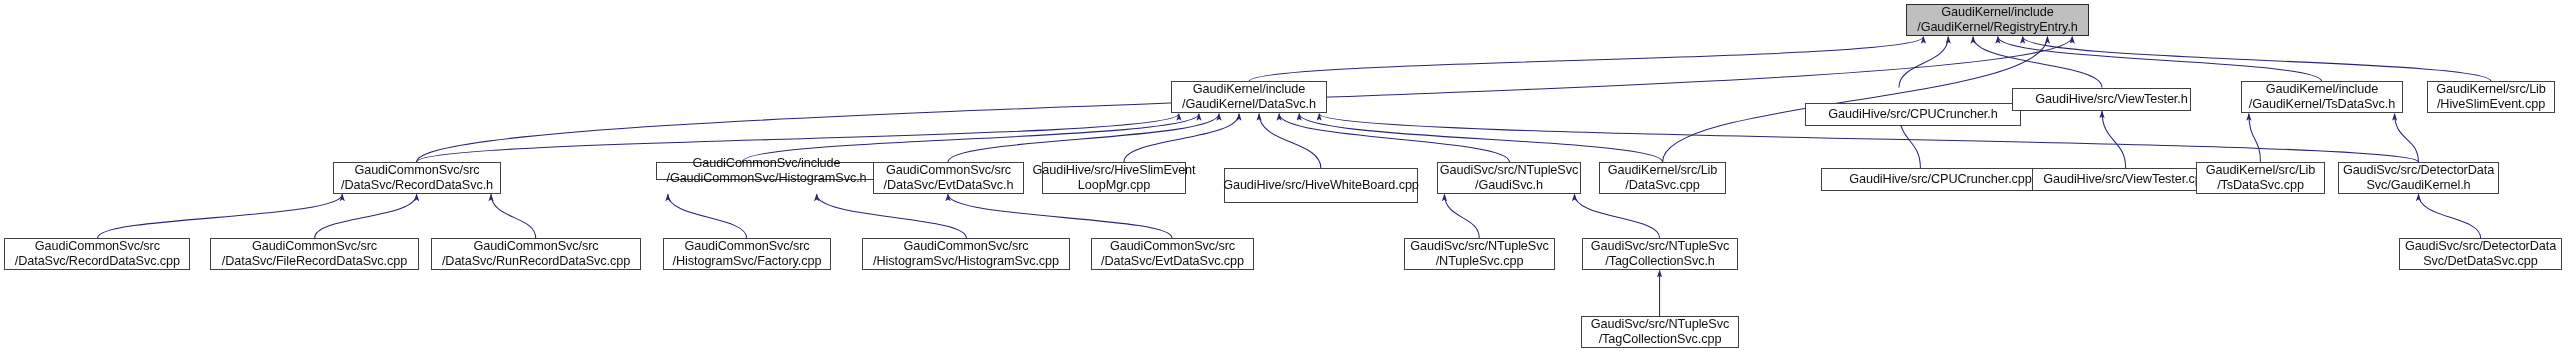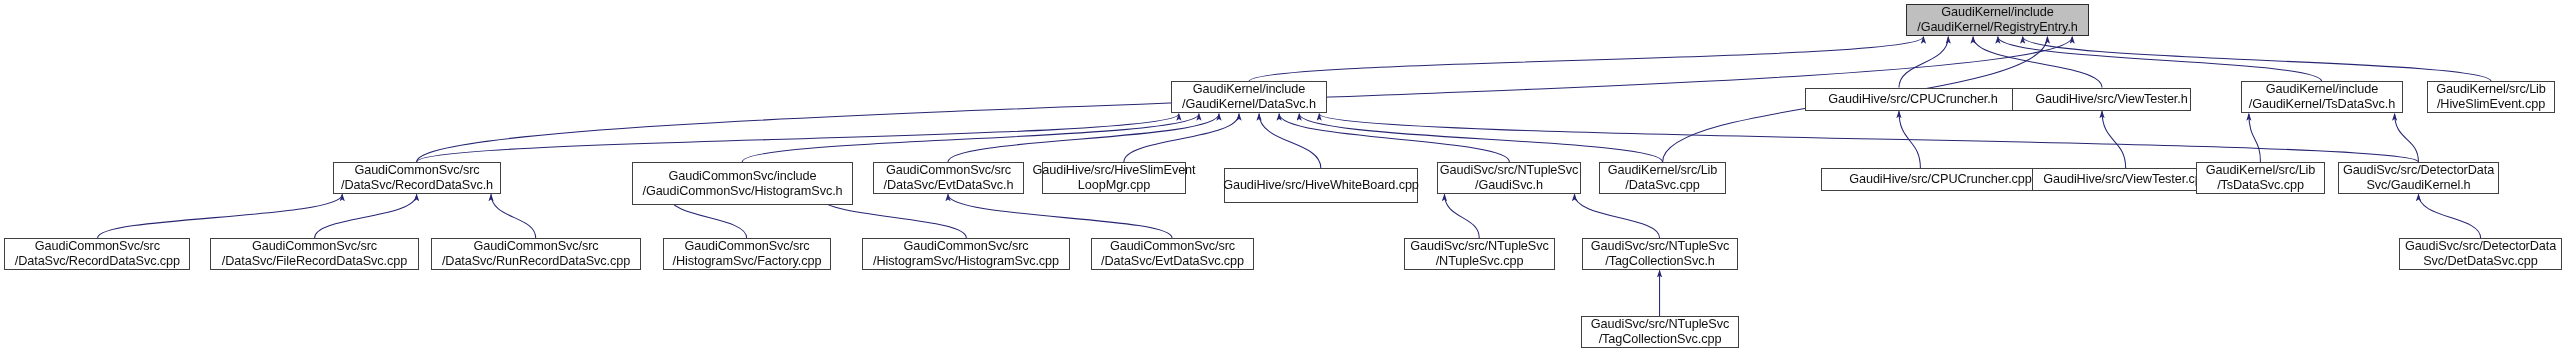--- a/index.html
+++ b/index.html
@@ -83,26 +83,26 @@
       <path d="M1104,272 C1104,246.5 933,250.5 933,222" fill="none" stroke="#262673" stroke-width="1.2" marker-end="url(#arrow)"></path>
       <path d="M1339,272 C1339,246.5 1083,250.5 1083,222" fill="none" stroke="#262673" stroke-width="1.2" marker-end="url(#arrow)"></path>
       <path d="M1690,272 C1690,246.5 1650.25,250.5 1650.25,222" fill="none" stroke="#262673" stroke-width="1.2" marker-end="url(#arrow)"></path>
       <path d="M1896,272 C1896,246.5 1798.75,250.5 1798.75,222" fill="none" stroke="#262673" stroke-width="1.2" marker-end="url(#arrow)"></path>
       <path d="M1896,361 C1896,334.5 1896,338.5 1896,309" fill="none" stroke="#262673" stroke-width="1.2" marker-end="url(#arrow)"></path>
       <path d="M2834,272 C2834,246.5 2763,250.5 2763,222" fill="none" stroke="#262673" stroke-width="1.2" marker-end="url(#arrow)"></path>
     </svg>
   <div id="node-layer">
       <div class="node root" style="left: 1906px; top: 4.4px; width: 183px; height: 31.5px;"><span class="line">GaudiKernel/include</span><span class="line">/GaudiKernel/RegistryEntry.h</span></div>
       <div class="node" style="left: 1171px; top: 81px; width: 156px; height: 31.5px;"><span class="line">GaudiKernel/include</span><span class="line">/GaudiKernel/DataSvc.h</span></div>
-      <div class="node" style="left: 1805px; top: 88px; width: 216px; height: 23px;"><span class="line">GaudiHive/src/CPUCruncher.h</span></div>
+      <div class="node" style="left: 1805px; top: 103px; width: 216px; height: 23px;"><span class="line">GaudiHive/src/CPUCruncher.h</span></div>
       <div class="node" style="left: 2012px; top: 88px; width: 179px; height: 23px; padding-left: 20px;"><span class="line">GaudiHive/src/ViewTester.h</span></div>
       <div class="node" style="left: 2241px; top: 81px; width: 162px; height: 31.5px;"><span class="line">GaudiKernel/include</span><span class="line">/GaudiKernel/TsDataSvc.h</span></div>
       <div class="node" style="left: 2427px; top: 81px; width: 128px; height: 31.5px;"><span class="line">GaudiKernel/src/Lib</span><span class="line">/HiveSlimEvent.cpp</span></div>
       <div class="node" style="left: 333px; top: 162px; width: 168px; height: 31.5px;"><span class="line">GaudiCommonSvc/src</span><span class="line">/DataSvc/RecordDataSvc.h</span></div>
-      <div class="node" style="left: 632px; top: 162px; width: 221px; height: 43px;"><span class="line">GaudiCommonSvc/include</span><span class="line">/GaudiCommonSvc/HistogramSvc.h</span></div>
+      <div class="node" style="left: 656px; top: 162px; width: 221px; height: 18px;"><span class="line">GaudiCommonSvc/include</span><span class="line">/GaudiCommonSvc/HistogramSvc.h</span></div>
       <div class="node" style="left: 873px; top: 162px; width: 151px; height: 31.5px;"><span class="line">GaudiCommonSvc/src</span><span class="line">/DataSvc/EvtDataSvc.h</span></div>
       <div class="node" style="left: 1042px; top: 162px; width: 144px; height: 31.5px;"><span class="line">GaudiHive/src/HiveSlimEvent</span><span class="line">LoopMgr.cpp</span></div>
       <div class="node" style="left: 1224px; top: 168px; width: 194px; height: 35px;"><span class="line">GaudiHive/src/HiveWhiteBoard.cpp</span></div>
       <div class="node" style="left: 1437px; top: 162px; width: 144px; height: 31.5px;"><span class="line">GaudiSvc/src/NTupleSvc</span><span class="line">/GaudiSvc.h</span></div>
       <div class="node" style="left: 1599px; top: 162px; width: 127px; height: 31.5px;"><span class="line">GaudiKernel/src/Lib</span><span class="line">/DataSvc.cpp</span></div>
       <div class="node" style="left: 1821px; top: 168px; width: 239px; height: 23px;"><span class="line">GaudiHive/src/CPUCruncher.cpp</span></div>
       <div class="node" style="left: 2032px; top: 168px; width: 188px; height: 23px;"><span class="line">GaudiHive/src/ViewTester.cpp</span></div>
       <div class="node" style="left: 2196px; top: 162px; width: 129px; height: 31.5px;"><span class="line">GaudiKernel/src/Lib</span><span class="line">/TsDataSvc.cpp</span></div>
       <div class="node" style="left: 2338px; top: 162px; width: 161px; height: 31.5px;"><span class="line">GaudiSvc/src/DetectorData</span><span class="line">Svc/GaudiKernel.h</span></div>
       <div class="node" style="left: 4.4px; top: 238px; width: 186px; height: 31.5px;"><span class="line">GaudiCommonSvc/src</span><span class="line">/DataSvc/RecordDataSvc.cpp</span></div>

